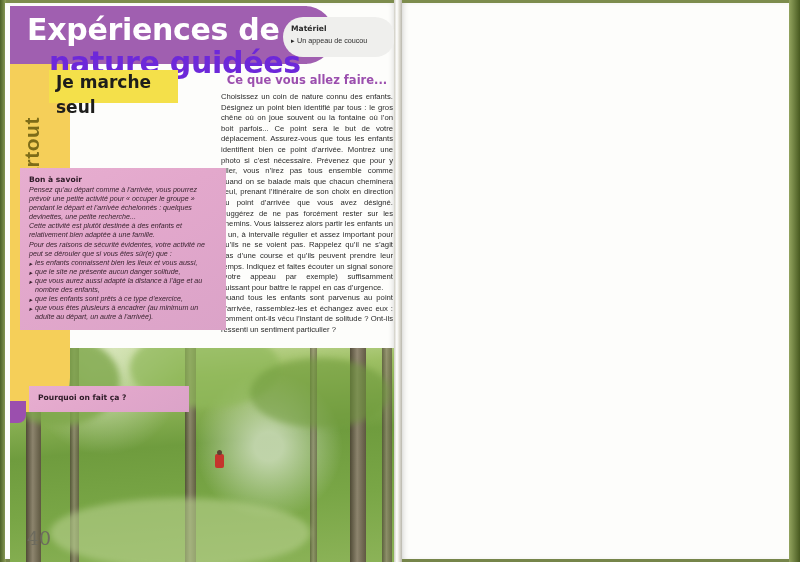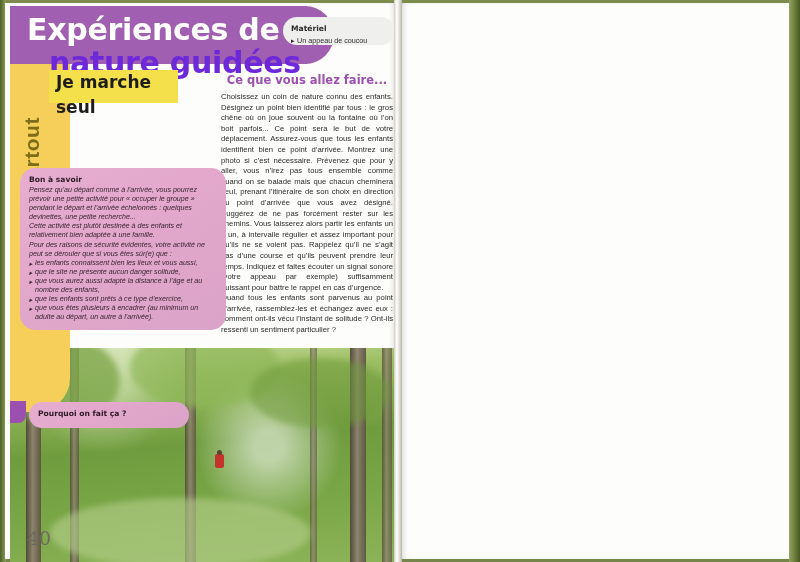--- a/index.html
+++ b/index.html
@@ -45,36 +45,36 @@
   .lead{font-size:8.1px;line-height:11.2px;font-weight:bold;text-align:justify;color:#2b2b2b;
      font-family:"Liberation Sans",sans-serif;}
   .body{font-size:7.7px;line-height:10.6px;text-align:justify;color:#2b2b2b;}
   #lead-left{left:44px;top:99px;width:152px;}
   #cqvaf-left{left:216px;top:70px;width:172px;}
   .sec-head{color:#9b4fae;font-weight:bold;font-size:11.5px;text-align:center;
      font-family:"DejaVu Sans",sans-serif;margin-bottom:5px;}
 
   
   .mat{position:absolute;background:#efefed;color:#2b2b2b;}
-  #mat-left{left:278px;top:14px;width:112px;height:28px;border-radius:22px;}
+  #mat-left{left:278px;top:14px;width:112px;height:40px;border-radius:22px;}
   .mat h4{margin:0;padding:7px 0 3px 8px;font-size:7.6px;font-weight:bold;font-family:"DejaVu Sans",sans-serif;}
   .mat ul{margin:0;padding:0 6px 0 8px;list-style:none;}
   .mat li{font-size:7.2px;line-height:9px;position:relative;padding-left:6px;}
   .mat li:before{content:"\25B8";position:absolute;left:0;top:-.5px;font-size:7px;}
 
   
   .pink{position:absolute;color:#3a2430;
-     background:linear-gradient(150deg,#e7aed0 0%,#e3a8cc 40%,#dba3c8 100%);border-radius:15px;}
+     background:linear-gradient(150deg,#e7aed0 0%,#e3a8cc 40%,#dba3c8 100%);}
   .pink h4{margin:0 0 2px 0;font-size:7.6px;font-weight:bold;font-family:"DejaVu Sans",sans-serif;color:#2d1b27;}
   .pink .txt{font-size:7.1px;line-height:9.1px;font-style:italic;}
   .pink ul{margin:0;padding:0;list-style:none;}
   .pink li{position:relative;padding-left:6px;}
   .pink li:before{content:"\25B8";position:absolute;left:0;top:0;font-size:6.5px;}
   #bon-left{left:15px;top:165px;width:188px;padding:7px 9px 8px 9px;}
-  #pourquoi-left{left:24px;top:383px;width:142px;padding:7px 9px 8px 9px;margin-top:16px;}
+  #pourquoi-left{left:24px;top:383px;width:142px;padding:7px 9px 8px 9px;}
 
   
   .photo{position:absolute;overflow:hidden;}
   #photo-forest{left:5px;top:345px;width:392px;height:214px;
      background:
        radial-gradient(circle at 66% 46%,rgba(255,255,255,.55) 0 5%,rgba(255,255,255,0) 26%),
        radial-gradient(circle at 24% 14%,rgba(255,255,255,.4) 0 4%,rgba(255,255,255,0) 22%),
        linear-gradient(175deg,#cfe0a8 0%,#9dbf63 18%,#6f9c3e 45%,#79a646 70%,#8cb358 100%);}
   #photo-forest .trunk{position:absolute;top:0;height:100%;
        background:linear-gradient(to right,#4a4033,#8e8071 45%,#5b4f40);opacity:.9;}

